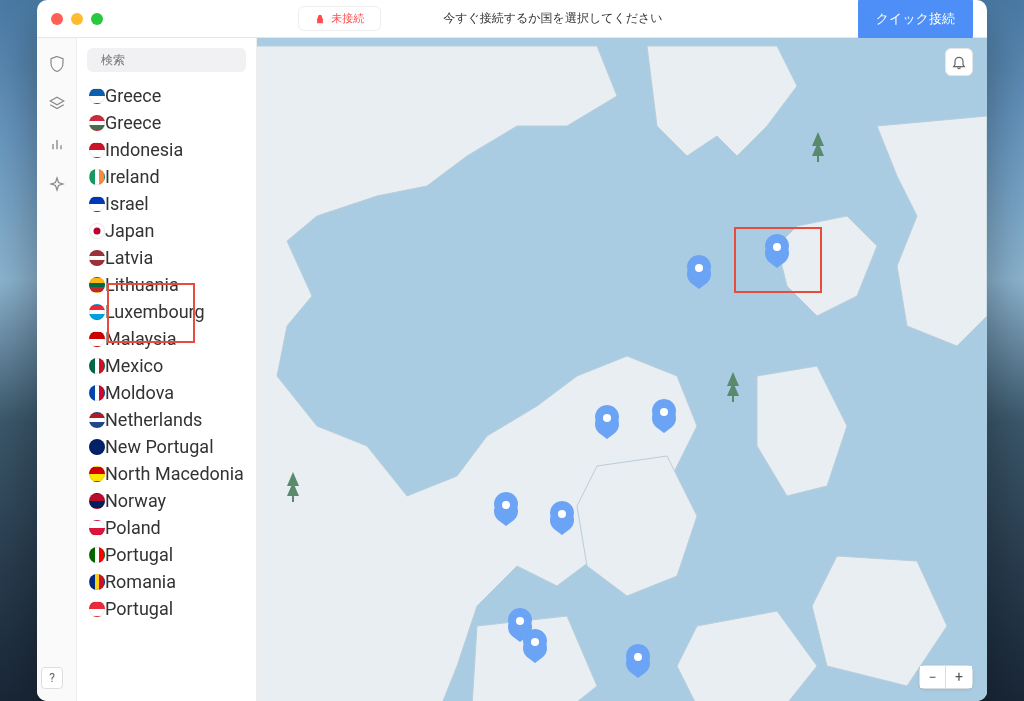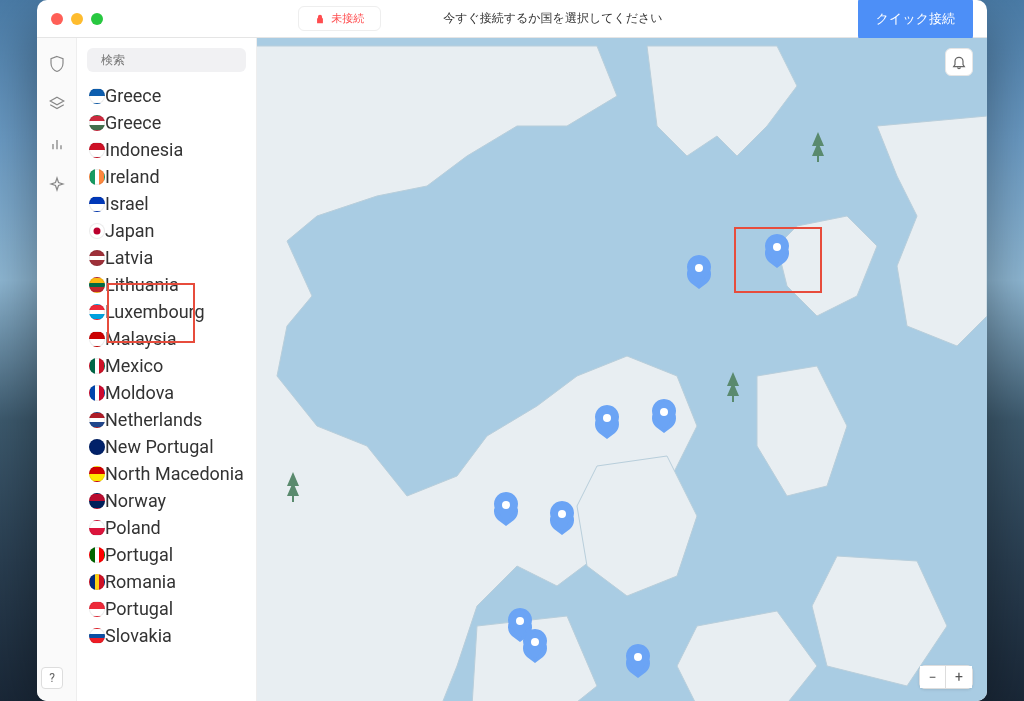--- a/index.html
+++ b/index.html
@@ -183,24 +183,20 @@
               <span>Portugal</span>
             </div>
             <div class="country-item">
               <div class="flag" style="background: linear-gradient(90deg, rgb(0, 43, 127) 33%, rgb(252, 209, 22) 33%, rgb(252, 209, 22) 66%, rgb(206, 17, 38) 66%);"></div>
               <span>Romania</span>
             </div>
             <div class="country-item">
               <div class="flag" style="background: linear-gradient(rgb(237, 41, 57) 50%, rgb(255, 255, 255) 50%);"></div>
               <span>Portugal</span>
             </div>
-            <div class="country-item">
-              <div class="flag" style="background: linear-gradient(rgb(255, 255, 255) 33%, rgb(11, 78, 162) 33%, rgb(11, 78, 162) 66%, rgb(238, 28, 37) 66%);"></div>
-              <span>Slovakia</span>
-            </div>
           </div>
       </div>
       <div class="help-btn">?</div>
     </div>
 
     <div class="map-area">
       <svg class="map-svg" viewBox="0 0 730 607">
 
         <path class="land" d="M -20 -20 L 340 -20 L 360 30 L 310 60 L 260 60 L 210 90 L 170 120 L 120 130 L 60 150 L 30 175 L 55 230 L 30 260 L 20 310 L 60 360 L 110 380 L 150 430 L 200 410 L 230 370 L 280 340 L 320 310 L 370 290 L 420 310 L 440 360 L 410 420 L 370 440 L 340 490 L 300 520 L 260 500 L 220 540 L 200 600 L 180 650 L -20 650 Z"></path>
         <path class="land" d="M 390 -20 L 520 -20 L 540 20 L 510 60 L 480 90 L 460 70 L 430 90 L 400 60 Z"></path>

